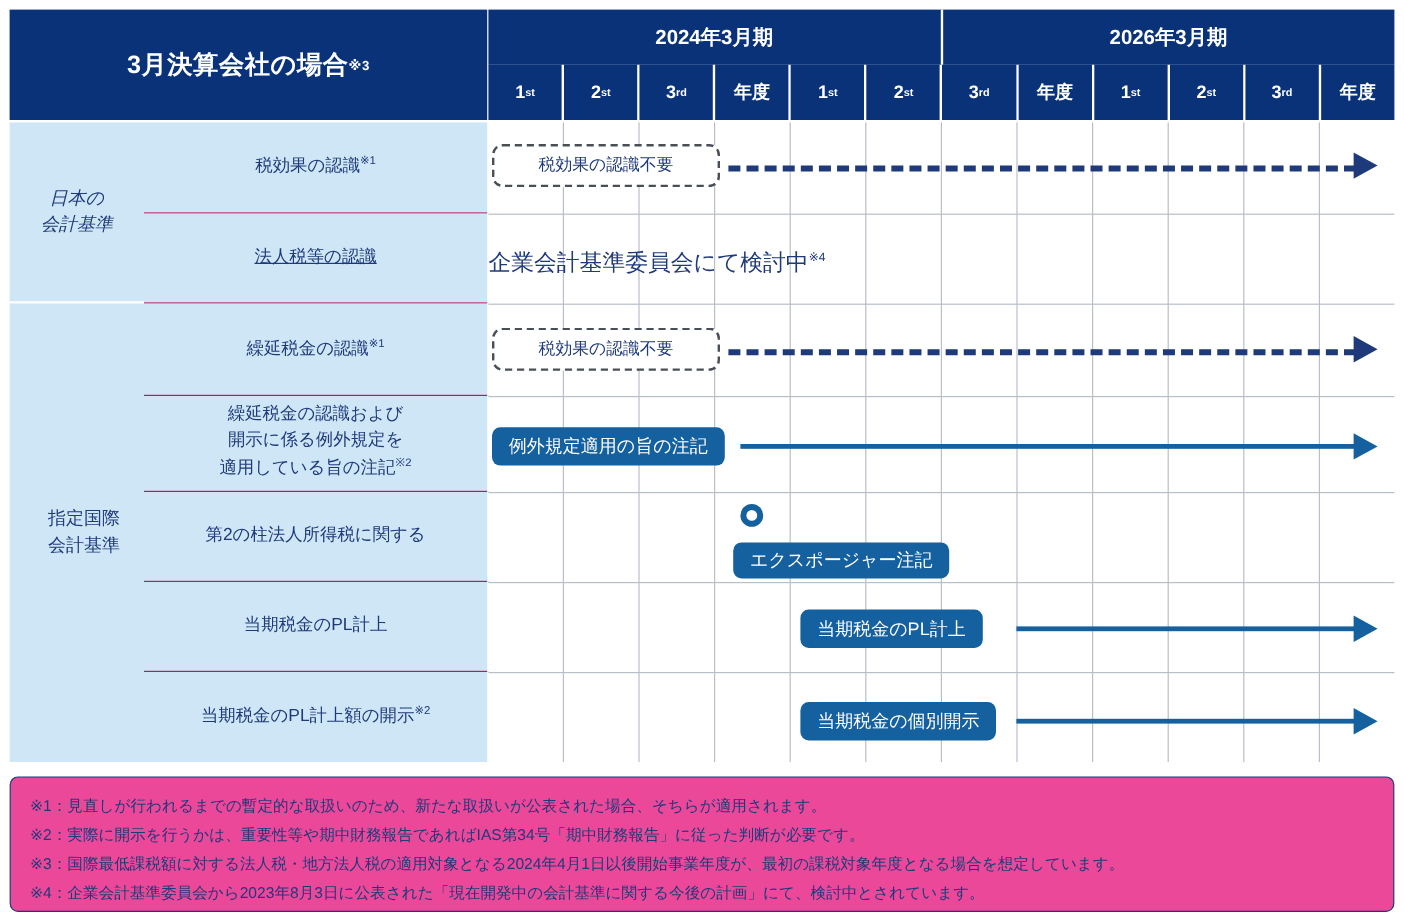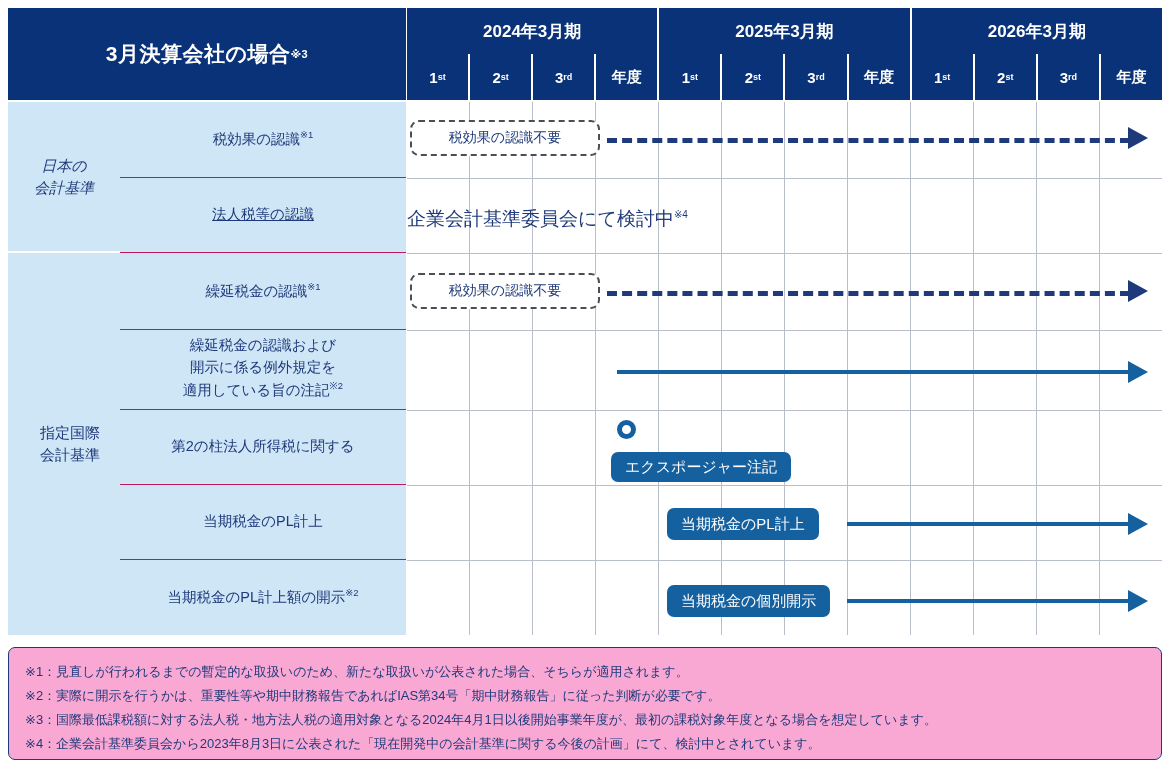--- a/index.html
+++ b/index.html
@@ -173,21 +173,21 @@
     background: #ffffff;
   }
 
   
   .notes {
     position: absolute;
     left: 8px; top: 647px;
     width: 1154px; height: 113px;
     border: 1.5px solid #1f3a7a;
     border-radius: 7px;
-    background: #f9a8d4;
+    background: #ec4899;
     padding: 12px 16px 0 16px;
   }
   .note {
     font-size: 13px;
     line-height: 1.85;
     color: #1f3a7a;
     white-space: nowrap;
   }
 </style>
 </head>
@@ -195,21 +195,20 @@
 
 <div class="page">
 
   <div class="hdr-title">
     <span>3月決算会社の場合</span>
       <sup>※3</sup>
   </div>
 
   <div class="hdr-years">
     <div class="hdr-year">2024年3月期</div>
-    <div class="hdr-year">2025年3月期</div>
     <div class="hdr-year">2026年3月期</div>
   </div>
 
   <div class="hdr-quarters">
     <div class="hdr-q">
         <span>1</span>
         <span class="sup">st</span>
       </div>
     <div class="hdr-q">
         <span>2</span>
@@ -340,20 +339,23 @@
 
     <div class="trow" style="top:151px;height:77px;">
       <div class="dashbox" style="left:3px; top:20px; width:190px; height:36px;">
         <span>税効果の認識不要</span>
       </div>
       <div class="dashline" style="left:200px; top:38px; width:523px;"></div>
       <div class="arrowhead" style="left:721px; top:27px;"></div>
     </div>
 
     <div class="trow" style="top:228px;height:80px;">
+      <div class="pill" style="left:3px; top:26px; height:32px;">
+        <span>例外規定適用の旨の注記</span>
+      </div>
       <div class="solidline" style="left:210px; top:40px; width:513px;"></div>
       <div class="arrowhead blue" style="left:721px; top:31px;"></div>
     </div>
 
     <div class="trow" style="top:308px;height:75px;">
       <div class="circlemark" style="left:210px; top:10px;"></div>
       <div class="pill" style="left:204px; top:42px; height:30px;">
         <span>エクスポージャー注記</span>
       </div>
     </div>

